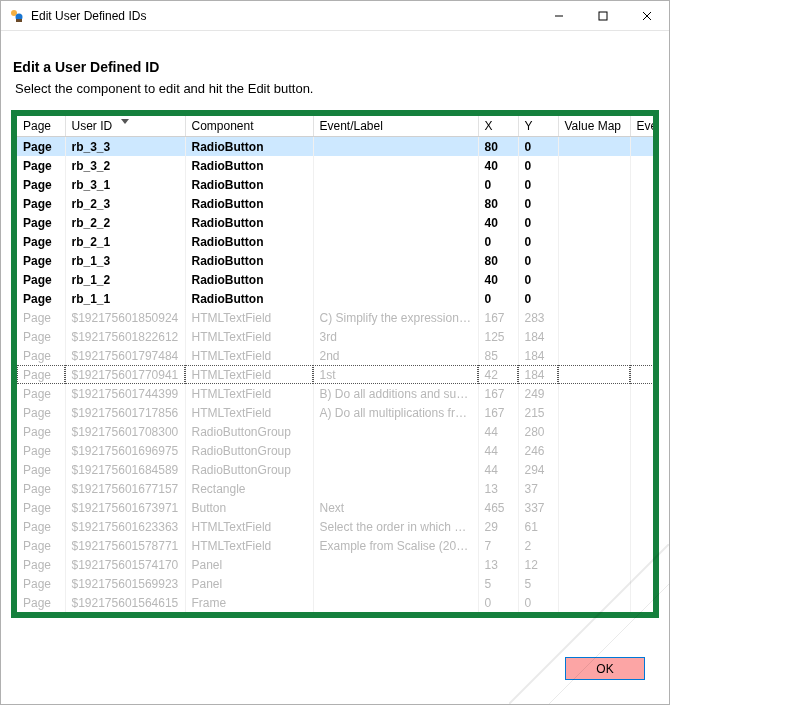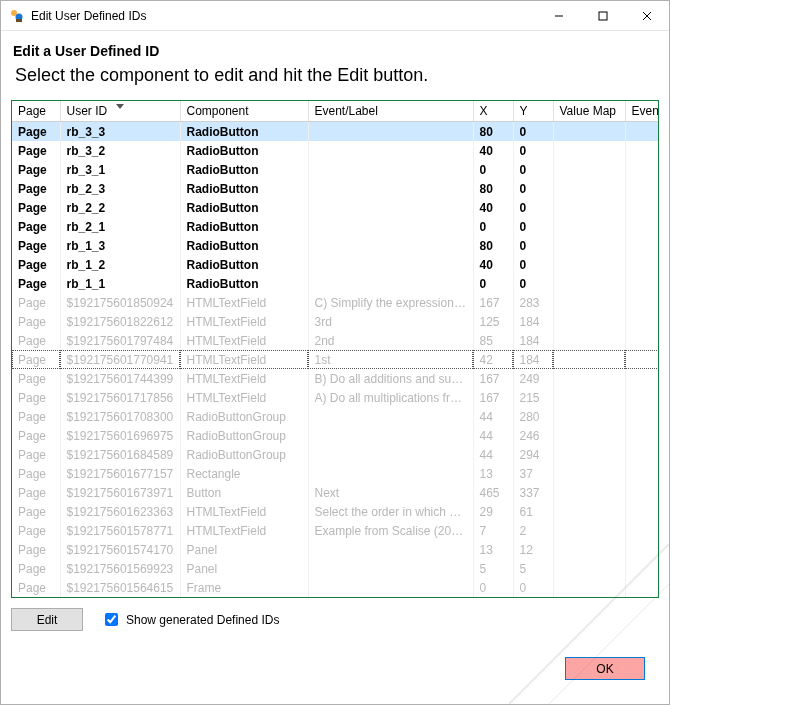--- a/index.html
+++ b/index.html
@@ -4,23 +4,23 @@
 <style>
   * { box-sizing: border-box; }
   html, body { margin:0; padding:0; font-family: "Segoe UI", Tahoma, sans-serif; font-size:12px; color:#000; background:#fff; }
   .window { width:670px; height:705px; border:1px solid #b0b0b0; display:flex; flex-direction:column; position:relative; }
   .titlebar { height:30px; display:flex; align-items:center; padding:0 0 0 8px; border-bottom:1px solid #e5e5e5; background:#fff; }
   .titlebar-icon { width:16px; height:16px; margin-right:6px; }
   .titlebar-title { flex:1; font-size:12px; }
   .winbtns { display:flex; height:100%; }
   .winbtn { width:44px; display:flex; align-items:center; justify-content:center; cursor:default; }
   .content { flex:1; padding:12px 10px 10px 10px; display:flex; flex-direction:column; min-height:0; }
-  .heading { font-size:14px; font-weight:bold; margin:0 0 6px 2px; }
-  .subtext { font-size:18px; margin:0 0 14px 4px; }
-  .grid-wrap { border:1px solid #15803d; flex:0 0 auto; overflow:hidden; }
+  .heading { font-size:14px; font-weight:bold; margin:16px 0 6px 2px; }
+  .subtext { font-size:13px; margin:0 0 14px 4px; }
+  .grid-wrap { border:6px solid #15803d; flex:0 0 auto; overflow:hidden; }
   table { border-collapse:collapse; width:100%; table-layout:fixed; }
   thead th { font-weight:400; text-align:left; padding:3px 6px; border-right:1px solid #e1e1e1; border-bottom:1px solid #d0d0d0; background:#fff; position:relative; }
   thead th.sorted::after { content:""; position:absolute; top:3px; left:50%; transform:translateX(-50%); width:0; height:0; border-left:4px solid transparent; border-right:4px solid transparent; border-top:5px solid #555; }
   tbody td { padding:1.5px 6px; border-right:1px solid #f0f0f0; white-space:nowrap; overflow:hidden; text-overflow:ellipsis; line-height:16px; font-weight:600; }
   tbody tr.gen td { color:#b8b8b8; font-weight:400; }
   tbody tr.selrow td { background:#cde8ff; }
   tbody tr.dotted td { outline:1px dotted #555; outline-offset:-1px; }
   .col-page { width:48px; }
   .col-user { width:120px; }
   .col-comp { width:128px; }
@@ -375,27 +375,20 @@
               <td>0</td>
               <td>0</td>
               <td></td>
               <td></td>
               <td></td>
             </tr>
           </tbody>
       </table>
     </div>
 
-    <div class="bottombar">
-      <button class="btn">Edit</button>
-      <label class="checkbox-row">
-        <input type="checkbox" checked="" style="">
-        <span>Show generated Defined IDs</span>
-      </label>
-    </div>
 
     <div style="flex:1"></div>
 
     <div class="footer">
       <button class="btn primary">OK</button>
     </div>
   </div>
 
   <svg class="diag-line" viewBox="0 0 160 160">
     <line x1="0" y1="160" x2="160" y2="0" stroke="#000" stroke-width="2"></line>

